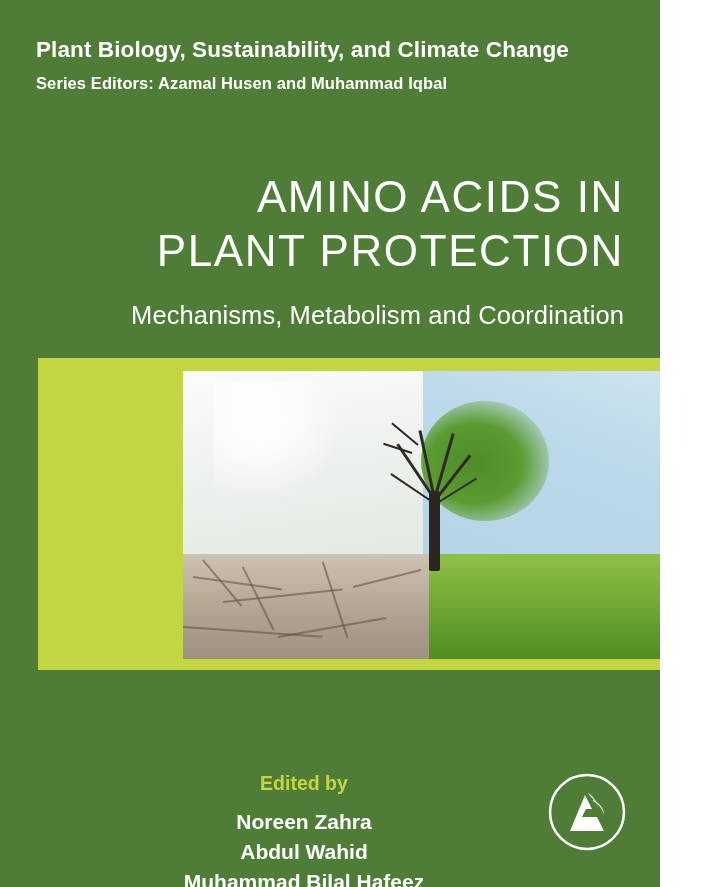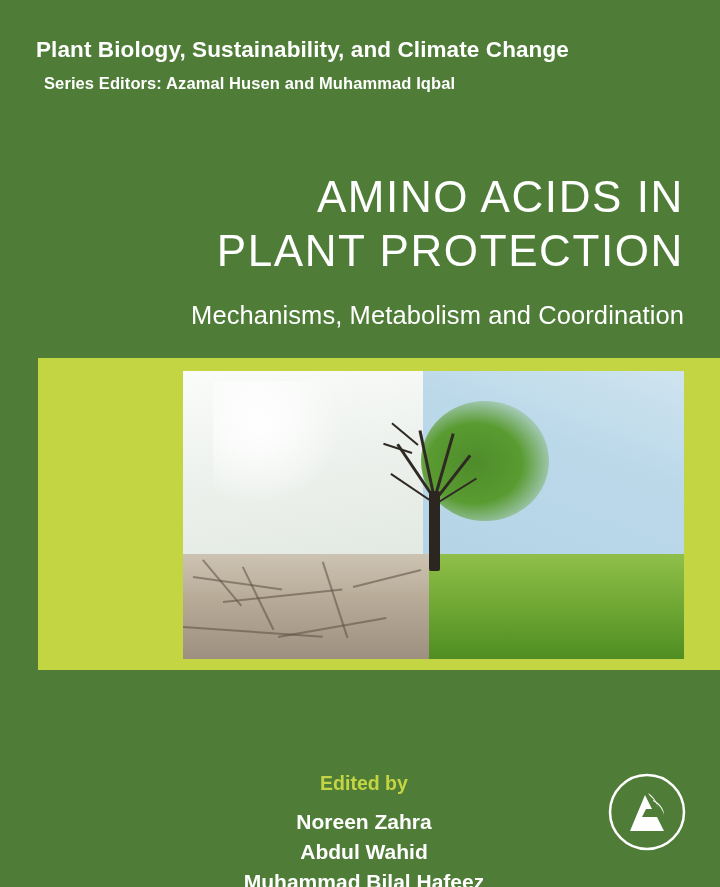--- a/index.html
+++ b/index.html
@@ -5,21 +5,21 @@
   html, body {
     margin: 0;
     padding: 0;
     background: #ffffff;
   }
   body {
     font-family: "Liberation Sans", sans-serif;
   }
   #cover {
     position: relative;
-    width: 720px;
+    width: 660px;
     height: 887px;
     overflow: hidden;
     background: #404040;
   }
   
   .bg-top {
     position: absolute;
     left: 0; top: 0;
     width: 720px; height: 358px;
     background: #4f7d38;
@@ -64,21 +64,20 @@
     line-height: 1.25;
     white-space: nowrap;
   }
   .series-editors {
     margin-top: 10px;
     color: #ffffff;
     font-size: 16.5px;
     font-weight: bold;
     letter-spacing: 0.1px;
     white-space: nowrap;
-    margin-left: 8px;
   }
 
   
   .title-block {
     position: absolute;
     right: 36px; top: 170px;
     width: 660px;
     text-align: right;
   }
   .main-title {

